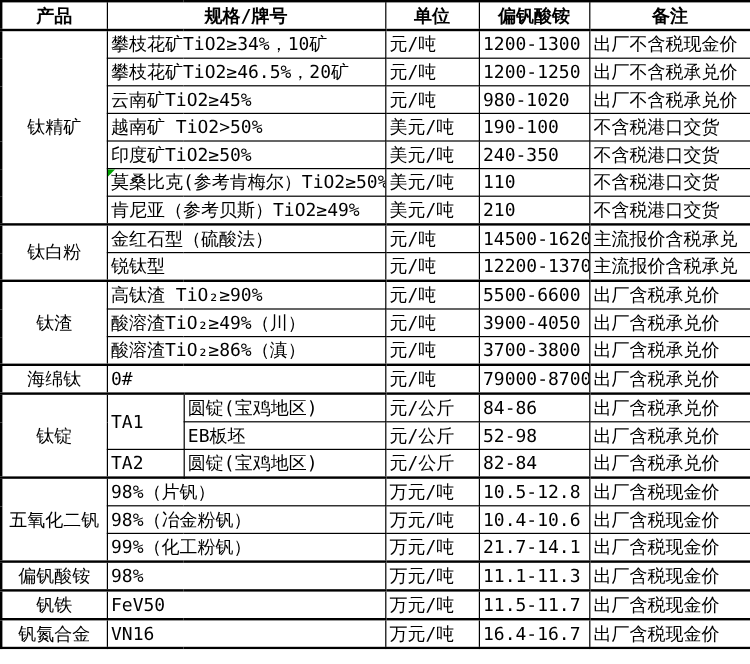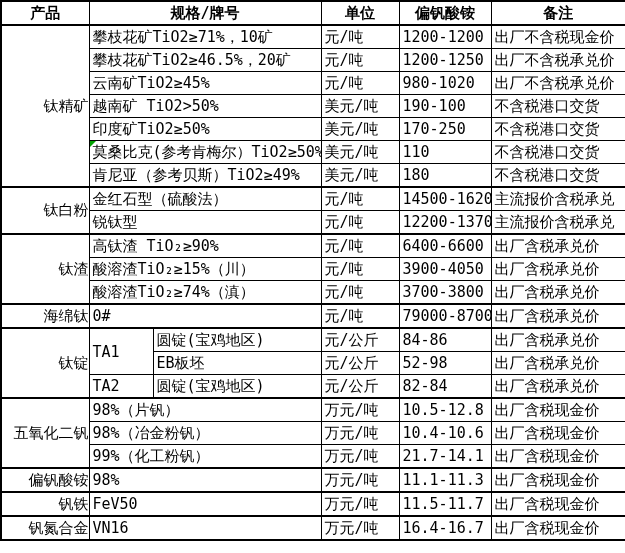--- a/index.html
+++ b/index.html
@@ -25,21 +25,21 @@
     white-space: nowrap;
     vertical-align: middle;
   }
   .price-table th {
     font-weight: bold;
     text-align: center;
     border-bottom: 2px solid #000000;
     padding: 0;
   }
   .price-table td.product {
-    text-align: right;
+    text-align: center;
     padding: 0;
   }
   .price-table td.grade,
   .price-table td.spec,
   .price-table td.unit,
   .price-table td.price,
   .price-table td.remark {
     text-align: left;
   }
   .price-table tr.gs td {
@@ -77,23 +77,23 @@
       <th colspan="2">规格/牌号</th>
       <th>单位</th>
       <th>偏钒酸铵</th>
       <th>备注</th>
     </tr>
   </thead>
   <tbody>
 
     <tr class="gs">
       <td class="product" rowspan="7">钛精矿</td>
-      <td class="spec" colspan="2">攀枝花矿TiO2≥71%，10矿</td>
-      <td class="unit">元/吨</td>
-      <td class="price">1200-1200</td>
+      <td class="spec" colspan="2">攀枝花矿TiO2≥34%，10矿</td>
+      <td class="unit">元/吨</td>
+      <td class="price">1200-1300</td>
       <td class="remark">出厂不含税现金价</td>
     </tr>
     <tr>
       <td class="spec" colspan="2">攀枝花矿TiO2≥46.5%，20矿</td>
       <td class="unit">元/吨</td>
       <td class="price">1200-1250</td>
       <td class="remark">出厂不含税承兑价</td>
     </tr>
     <tr>
       <td class="spec" colspan="2">云南矿TiO2≥45%</td>
@@ -103,35 +103,35 @@
     </tr>
     <tr>
       <td class="spec" colspan="2">越南矿 TiO2&gt;50%</td>
       <td class="unit">美元/吨</td>
       <td class="price">190-100</td>
       <td class="remark">不含税港口交货</td>
     </tr>
     <tr>
       <td class="spec" colspan="2">印度矿TiO2≥50%</td>
       <td class="unit">美元/吨</td>
-      <td class="price">170-250</td>
+      <td class="price">240-350</td>
       <td class="remark">不含税港口交货</td>
     </tr>
     <tr>
       <td class="spec has-flag" colspan="2">
         <span class="comment-flag"></span><span>莫桑比克(参考肯梅尔）TiO2≥50%</span>
       </td>
       <td class="unit">美元/吨</td>
       <td class="price">110</td>
       <td class="remark">不含税港口交货</td>
     </tr>
     <tr>
       <td class="spec" colspan="2">肯尼亚（参考贝斯）TiO2≥49%</td>
       <td class="unit">美元/吨</td>
-      <td class="price">180</td>
+      <td class="price">210</td>
       <td class="remark">不含税港口交货</td>
     </tr>
 
     <tr class="gs">
       <td class="product" rowspan="2">钛白粉</td>
       <td class="spec" colspan="2">金红石型（硫酸法）</td>
       <td class="unit">元/吨</td>
       <td class="price">14500-16200</td>
       <td class="remark">主流报价含税承兑</td>
     </tr>
@@ -139,31 +139,31 @@
       <td class="spec" colspan="2">锐钛型</td>
       <td class="unit">元/吨</td>
       <td class="price">12200-13700</td>
       <td class="remark">主流报价含税承兑</td>
     </tr>
 
     <tr class="gs">
       <td class="product" rowspan="3">钛渣</td>
       <td class="spec" colspan="2">高钛渣 TiO₂≥90%</td>
       <td class="unit">元/吨</td>
-      <td class="price">6400-6600</td>
-      <td class="remark">出厂含税承兑价</td>
-    </tr>
-    <tr>
-      <td class="spec" colspan="2">酸溶渣TiO₂≥15%（川）</td>
+      <td class="price">5500-6600</td>
+      <td class="remark">出厂含税承兑价</td>
+    </tr>
+    <tr>
+      <td class="spec" colspan="2">酸溶渣TiO₂≥49%（川）</td>
       <td class="unit">元/吨</td>
       <td class="price">3900-4050</td>
       <td class="remark">出厂含税承兑价</td>
     </tr>
     <tr>
-      <td class="spec" colspan="2">酸溶渣TiO₂≥74%（滇）</td>
+      <td class="spec" colspan="2">酸溶渣TiO₂≥86%（滇）</td>
       <td class="unit">元/吨</td>
       <td class="price">3700-3800</td>
       <td class="remark">出厂含税承兑价</td>
     </tr>
 
     <tr class="gs">
       <td class="product">海绵钛</td>
       <td class="spec" colspan="2">0#</td>
       <td class="unit">元/吨</td>
       <td class="price">79000-87000</td>

